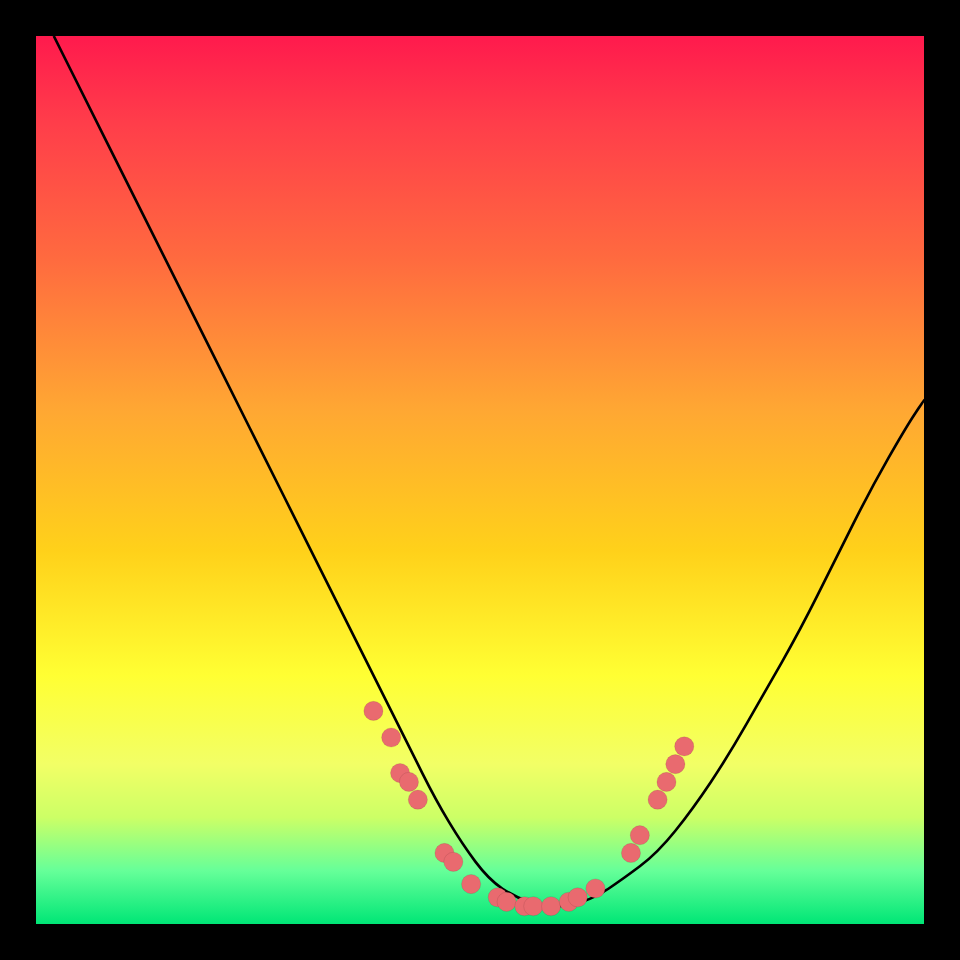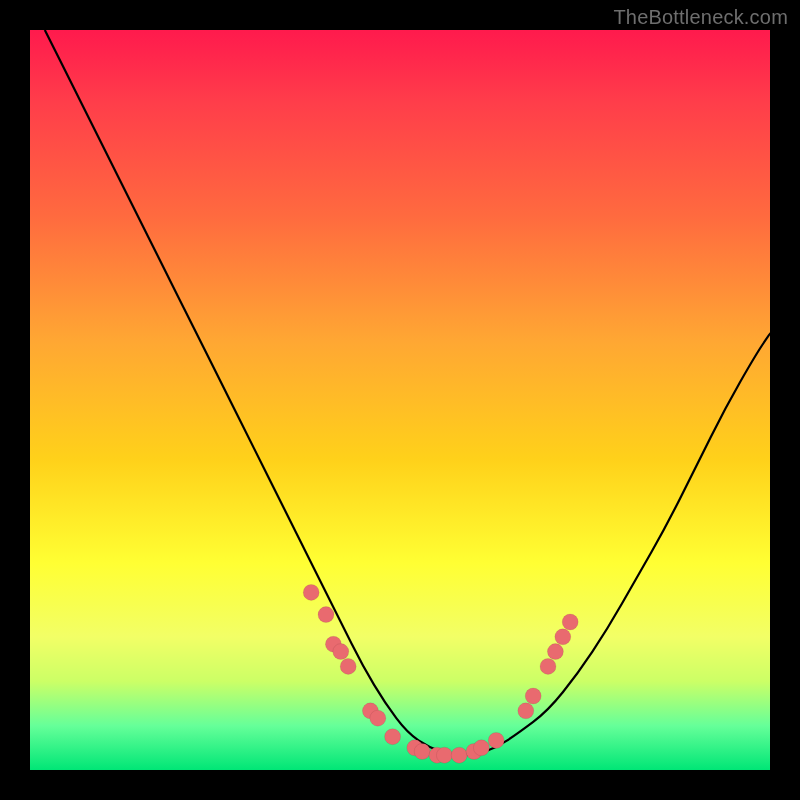--- a/index.html
+++ b/index.html
@@ -58,21 +58,20 @@
   .dot {
     fill: #e96a6f;
     stroke: rgba(0,0,0,0.15);
     stroke-width: 0.5;
   }
 </style>
 </head>
 <body>
 
 <div class="frame">
-  <div class="watermark">TheBottleneck.com</div>
 
   <div class="plot">
     <svg class="curve" viewBox="0 0 740 740" preserveAspectRatio="none">
       <path id="curve-path" fill="none" stroke="#000" stroke-width="2.2" d="M 14.8 0.0 Q 14.8 0.0 29.6 29.6 Q 44.4 59.2 59.2 88.8 Q 74.0 118.4 88.8 148.0 Q 103.6 177.6 118.4 207.2 Q 133.2 236.8 148.0 266.4 Q 162.8 296.0 177.6 325.6 Q 192.4 355.2 207.2 384.8 Q 222.0 414.4 236.8 444.0 Q 251.6 473.6 266.4 503.2 Q 281.2 532.8 296.0 562.4 Q 310.8 592.0 321.9 614.2 Q 333.0 636.4 344.1 654.9 Q 355.2 673.4 366.3 688.2 Q 377.4 703.0 388.5 710.4 Q 399.6 717.8 410.7 721.5 Q 421.8 725.2 432.9 725.2 Q 444.0 725.2 455.1 721.5 Q 466.2 717.8 477.3 710.4 Q 488.4 703.0 503.2 691.9 Q 518.0 680.8 532.8 662.3 Q 547.6 643.8 562.4 621.6 Q 577.2 599.4 592.0 573.5 Q 606.8 547.6 621.6 521.7 Q 636.4 495.8 651.2 466.2 Q 666.0 436.6 680.8 407.0 Q 695.6 377.4 710.4 351.5 Q 725.2 325.6 732.6 314.5 T 740.0 303.4 "></path>
       <g id="marker-group">
           <circle cx="281.2" cy="562.4" r="8" class="dot"></circle>
           <circle cx="296.0" cy="584.6" r="8" class="dot"></circle>
           <circle cx="303.4" cy="614.2" r="8" class="dot"></circle>
           <circle cx="310.8" cy="621.6" r="8" class="dot"></circle>
           <circle cx="318.2" cy="636.4" r="8" class="dot"></circle>

